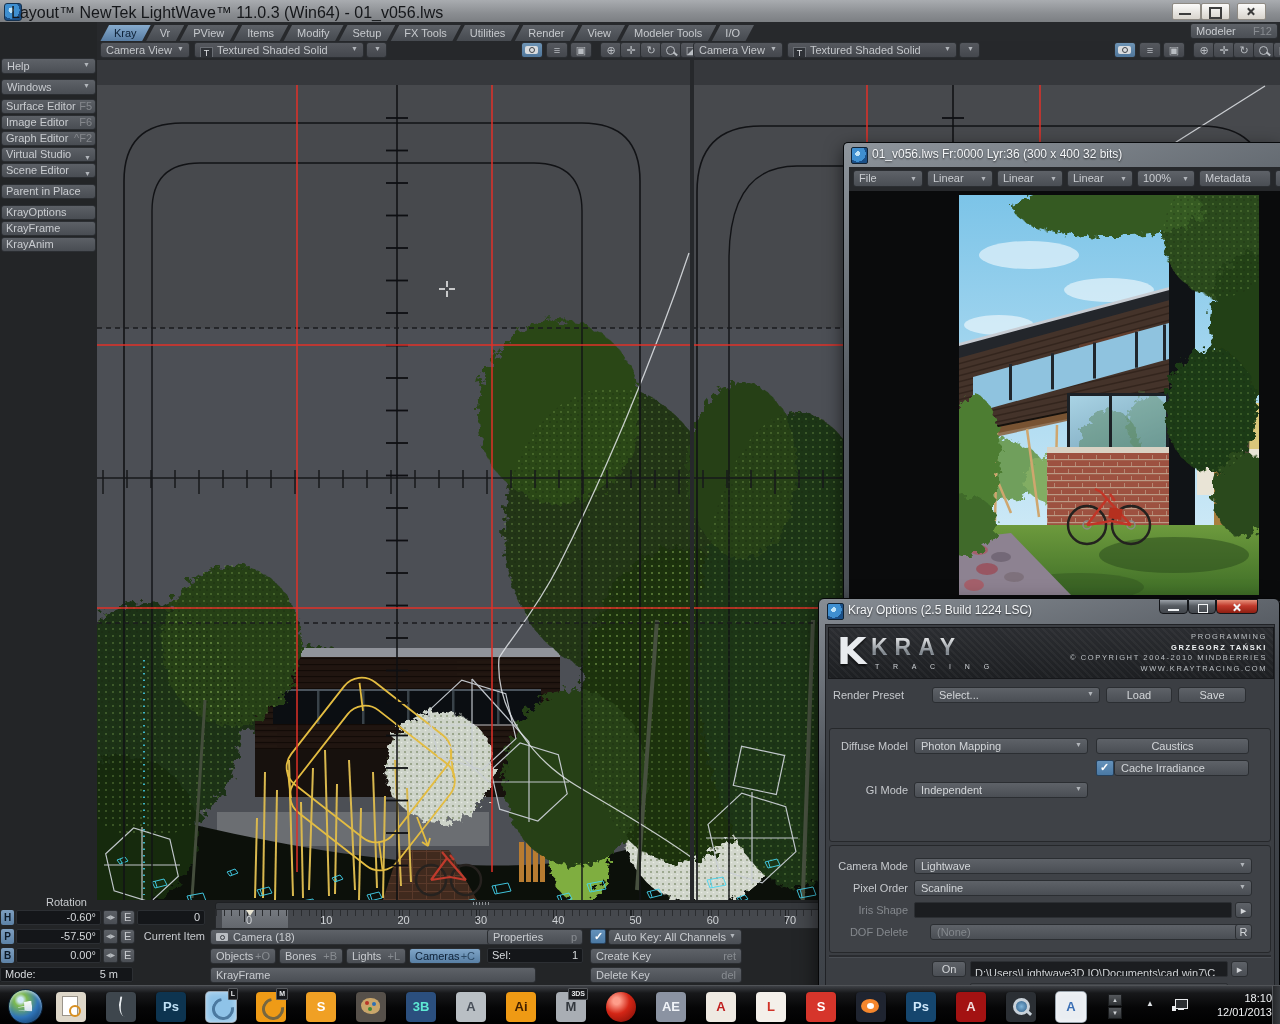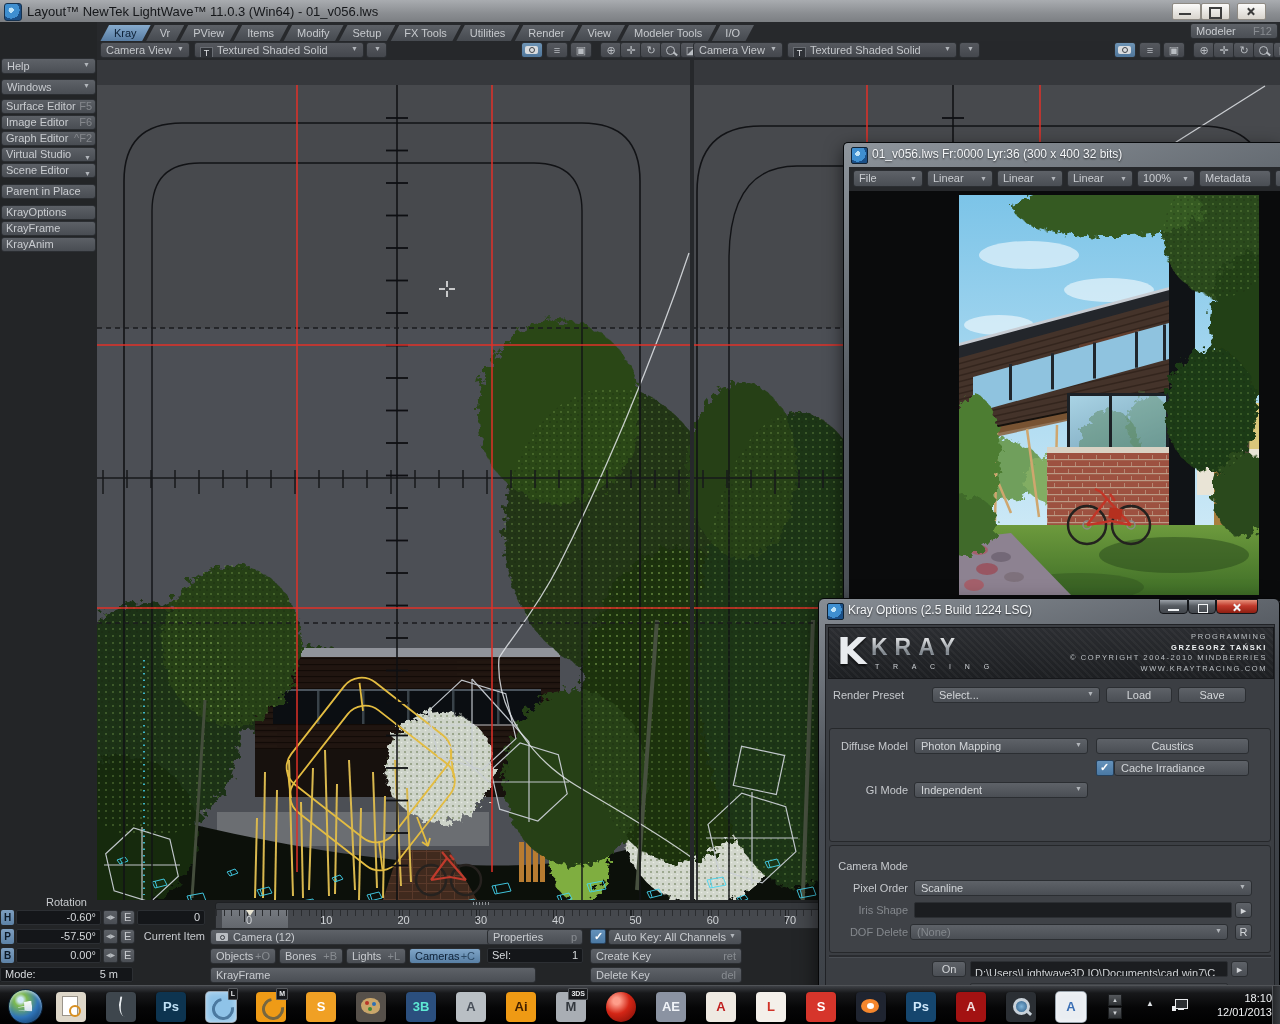--- a/index.html
+++ b/index.html
@@ -5,21 +5,21 @@
   html,body{margin:0;padding:0;width:1280px;height:1024px;overflow:hidden;background:#000;
     font-family:"Liberation Sans",sans-serif;-webkit-font-smoothing:antialiased;user-select:none}
   .abs{position:absolute}
   #stage{position:relative;width:1280px;height:1024px;background:#232527;overflow:hidden}
 
   
   #titlebar{left:0;top:0;width:1280px;height:22px;
     background:linear-gradient(#a9acb0,#8b8e92 60%,#7c7f83);border-bottom:1px solid #4e5154}
   #titlebar .appicon{left:4px;top:3px;width:16px;height:16px;border-radius:3px;
     background:radial-gradient(circle at 38% 38%,#bfe4f8 0 18%,#3f8fd0 19% 60%,#1b4f86 61%);border:1px solid #16324f}
-  #title-text{left:27px;top:4px;font-size:13px;color:#15171a;white-space:nowrap}
+  #title-text{left:11px;top:4px;font-size:16px;color:#15171a;white-space:nowrap}
   .wbtn{top:3px;width:27px;height:15px;background:linear-gradient(#fbfbfa,#d8d4cd);
     border:1px solid #8e8a83;border-radius:2px}
   .wbtn i{position:absolute;background:#3c3c3c}
   .wg-min i{left:6px;top:9px;width:12px;height:2px}
   .wg-max i{left:7px;top:3px;width:9px;height:8px;background:transparent;border:2px solid #3c3c3c}
   .wg-close i.a,.wg-close i.b{left:12px;top:3px;width:2px;height:9px}
   .wg-close i.a{transform:rotate(45deg)}.wg-close i.b{transform:rotate(-45deg)}
 
   
   .btn{position:absolute;background:linear-gradient(#5e6268,#4a4e54);border:1px solid #2b2e32;
@@ -575,21 +575,21 @@
         <div class="stepper" style="left: 103px; top: 29px;">◀▶</div>
         <div class="btn" style="left: 120px; top: 29px; width: 15px; height: 15px; padding: 0px 3px; line-height: 13px;">E</div>
         <div class="chip" style="left: 1px; top: 48px; width: 13px; height: 15px;">B</div>
         <div class="fld right" style="left: 16px; top: 48px; width: 85px; height: 15px;">0.00°</div>
         <div class="stepper" style="left: 103px; top: 48px;">◀▶</div>
         <div class="btn" style="left: 120px; top: 48px; width: 15px; height: 15px; padding: 0px 3px; line-height: 13px;">E</div>
       </div>
     <div class="fld right" style="left:137px;top:10px;width:68px;height:15px">0</div>
     <div class="lbl right" style="left:137px;top:30px;width:68px">Current Item</div>
     <div class="btn dar" style="left:210px;top:29px;width:326px;height:16px">
-      <span class="minicam"></span><span>Camera (12)</span>
+      <span class="minicam"></span><span>Camera (18)</span>
     </div>
     <div class="btn" style="left:539px;top:29px;width:17px;height:16px"><span style="display:inline-block;width:7px;height:9px;border:1px solid #b9bdc2;margin-left:-2px"></span></div>
     <div class="btn" style="left:487px;top:29px;width:96px;height:16px;left:487px" id="props-btn">
       <span>Properties</span>
       <span class="sc">p</span>
     </div>
     <div class="check" style="left:590px;top:29px"></div>
     <div class="btn dar" style="left:608px;top:29px;width:134px;height:16px">
       <span>Auto Key: All Channels</span>
     </div>
@@ -882,27 +882,28 @@
         <div class="klabel" style="top:11px">Diffuse Model</div>
         <div class="kdd dar" style="left:84px;top:9px;width:174px"><span>Photon Mapping</span></div>
         <div class="kbtn" style="left:266px;top:9px;width:153px">Caustics</div>
         <div class="check" style="left:266px;top:31px;width:18px;height:16px"></div>
         <div class="kbtn" style="left:284px;top:31px;width:135px;text-align:left;padding-left:6px">Cache Irradiance</div>
         <div class="klabel" style="top:55px">GI Mode</div>
         <div class="kdd dar" style="left:84px;top:53px;width:174px"><span>Independent</span></div>
       </div>
       <div class="kgroup" style="top:220px;height:108px">
         <div class="klabel" style="top:14px">Camera Mode</div>
+        <div class="kdd dar" style="left:84px;top:12px;width:338px"><span>Lightwave</span></div>
         <div class="klabel" style="top:36px">Pixel Order</div>
         <div class="kdd dar" style="left:84px;top:34px;width:338px"><span>Scanline</span></div>
         <div class="klabel dim" style="top:58px">Iris Shape</div>
         <div class="kinput" style="left:84px;top:56px;width:318px"></div>
         <div class="kbtn" style="left:405px;top:56px;width:17px">▸</div>
         <div class="klabel dim" style="top:80px">DOF Delete</div>
-        <div class="kdd dar dim" style="left:80px;top:78px;width:318px"><span class="dim">(None)</span></div>
+        <div class="kdd dar dim" style="left:100px;top:78px;width:318px"><span class="dim">(None)</span></div>
         <div class="kbtn" style="left:405px;top:78px;width:17px">R</div>
       </div>
       <div id="ksep" style="top:330px"></div>
       <div class="kbtn" style="left:106px;top:336px;width:34px">On</div>
       <div class="kinput" style="left:144px;top:336px;width:258px">D:\Users\Lightwave3D IO\Documents\cad win7\C</div>
       <div class="kbtn" style="left:405px;top:336px;width:17px">▸</div>
       <div class="kinput" style="left:144px;top:358px;width:258px;height:8px;background:#43464b"></div>
     </div>
   </div>
 

